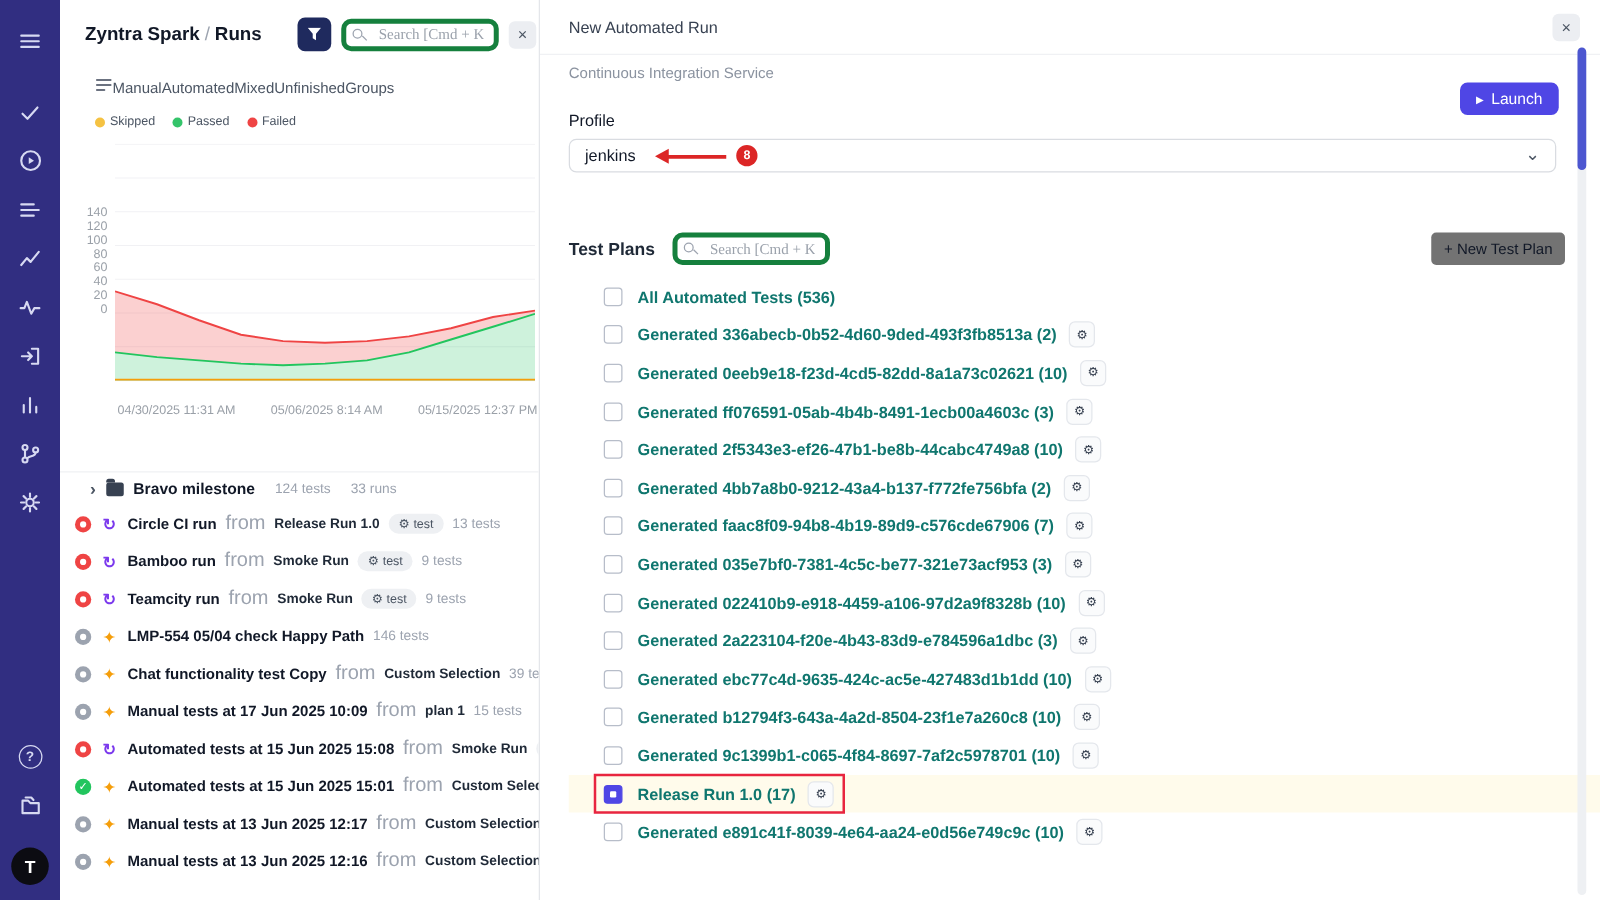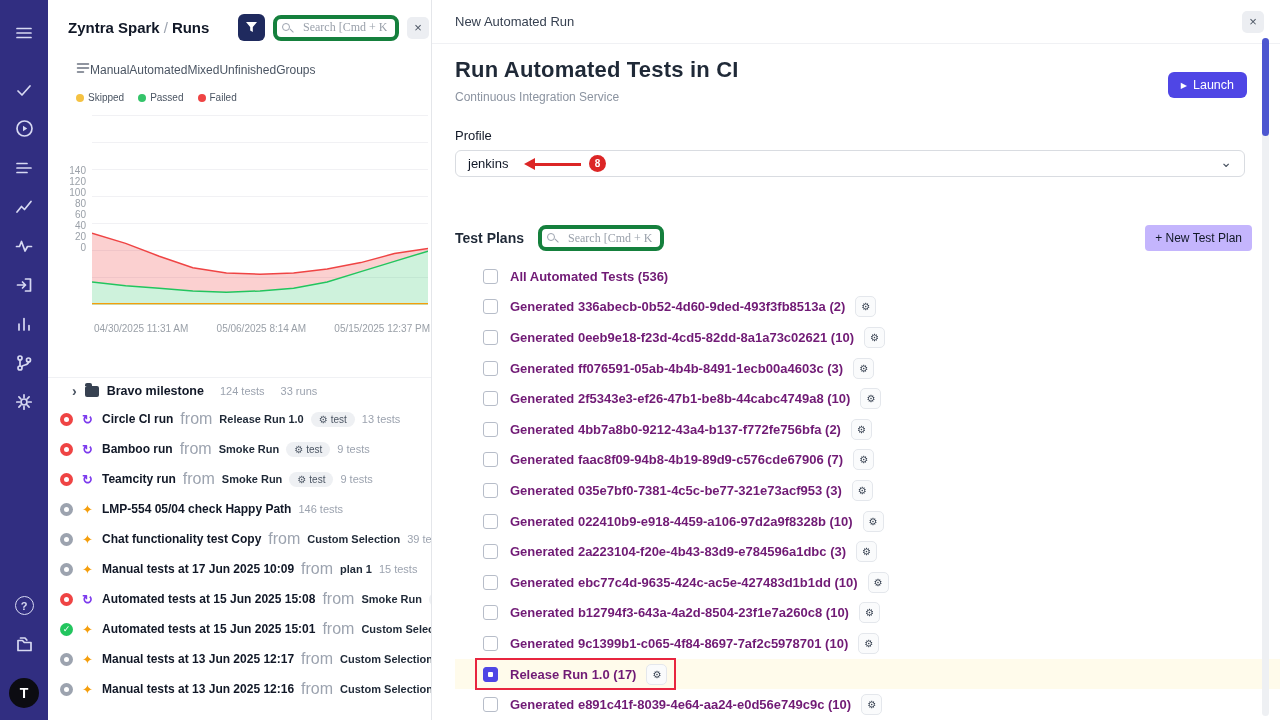--- a/index.html
+++ b/index.html
@@ -76,29 +76,29 @@
   .launch .pl{font-size:8px}
   .m-label{font-size:13px;color:#111827;margin-top:24px}
   .select{position:relative;margin-top:7px;width:790px;height:27px;border:1px solid #d9dce1;border-radius:6px;display:flex;align-items:center;padding-left:12px;font-size:13px;color:#111827;cursor:pointer;background:#fff}
   .chev{position:absolute;right:12px;top:3px;color:#4b5563;font-size:14px}
   .anno-arrow{position:absolute;left:78px;top:12px;width:47px;height:3px;background:#dc2626}
   .anno-arrow::before{content:"";position:absolute;left:-10px;top:-5px;border-top:6.5px solid transparent;border-bottom:6.5px solid transparent;border-right:11px solid #dc2626}
   .anno-badge{position:absolute;left:133px;top:4px;width:17px;height:17px;border-radius:50%;background:#dc2626;color:#fff;font-size:10px;font-weight:700;display:flex;align-items:center;justify-content:center}
 
   .tp-header{display:flex;align-items:center;gap:14px;margin-top:48px;padding-right:28px}
   .tp-title{font-size:14px;font-weight:700;color:#1f2937}
-  .newplan{margin-left:auto;background:#c4b5fd;border:none;border-radius:4px;font-size:12px;color:#111827;padding:6px 10px;cursor:pointer;font-family:inherit}
+  .newplan{margin-left:auto;background:#737373;border:none;border-radius:4px;font-size:12px;color:#111827;padding:6px 10px;cursor:pointer;font-family:inherit}
 
   .plans{margin-top:10px}
   .plan-row{position:relative;display:flex;align-items:center;height:30.6px;padding-left:28px}
   .plan-row.highlight{background:#fffbeb}
   .cb{width:15px;height:15px;border:1.5px solid #b7bdc9;border-radius:3px;background:#fff;flex:none;cursor:pointer;position:relative}
   .plan-row.checked .cb{background:#4f46e5;border-color:#4f46e5}
   .plan-row.checked .cb::after{content:"";position:absolute;inset:4px;background:#fff;border-radius:1px}
-  .plabel{font-size:13px;font-weight:700;color:#701a75;margin:0 10px 0 12px;white-space:nowrap}
+  .plabel{font-size:13px;font-weight:700;color:#0f766e;margin:0 10px 0 12px;white-space:nowrap}
   .gearbtn{width:21px;height:21px;border:1px solid #e4e7ec;background:#fafbfc;border-radius:5px;font-size:10px;color:#374151;display:flex;align-items:center;justify-content:center;cursor:pointer}
   .red-box{position:absolute;left:20px;top:-1px;width:201px;height:32px;border:2px solid #e8253f;pointer-events:none}
 
   .sb-track{position:absolute;right:11px;top:38px;width:7px;height:678px;background:#eef0f3;border-radius:4px}
   .sb-thumb{position:absolute;left:0;top:0;width:7px;height:98px;background:#4c56d0;border-radius:4px;cursor:grab}
 </style>
 </head>
 <body>
 
 <div id="app">
@@ -346,21 +346,20 @@
       </div>
     </div>
   </section>
 
   <section class="modal">
     <div class="m-top">
       <span class="m-title">New Automated Run</span>
       <button class="xbtn">×</button>
     </div>
     <div class="m-body">
-      <h1 class="m-h1">Run Automated Tests in CI</h1>
       <div class="m-sub">Continuous Integration Service</div>
       <button class="launch">
           <span class="pl">▶</span>
           <span>Launch</span>
         </button>
 
       <div class="m-label">Profile</div>
       <div class="select">
         <span>jenkins</span>
         <span class="chev">⌄</span>

